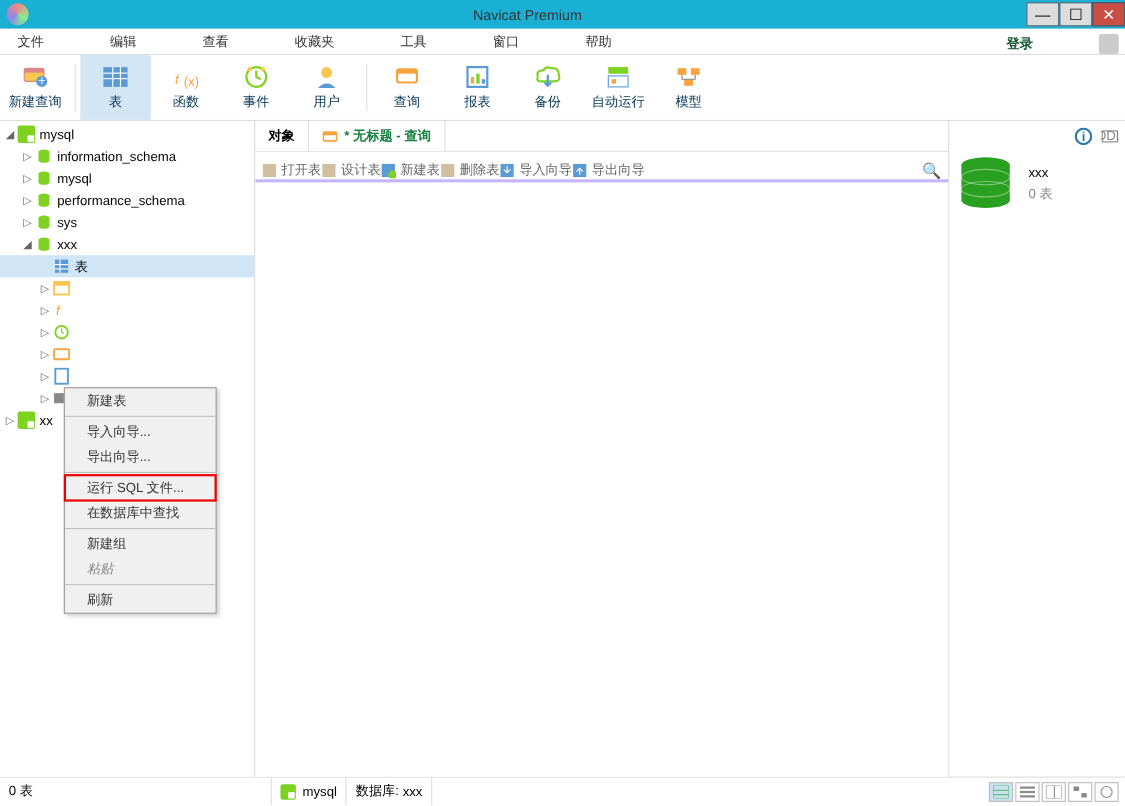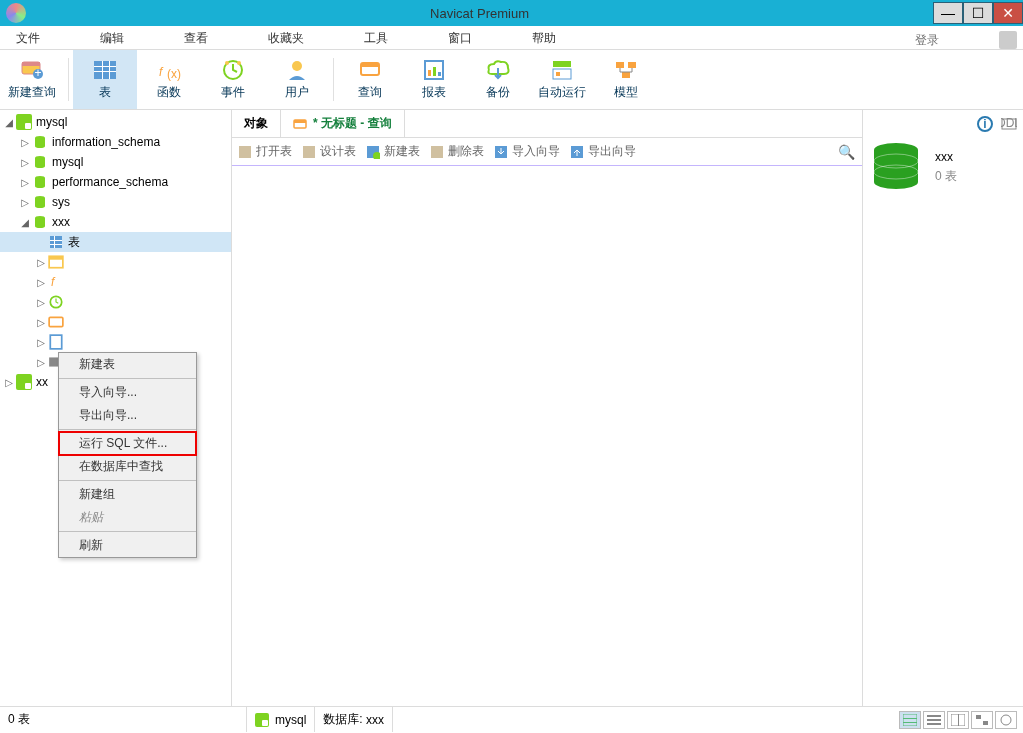--- a/index.html
+++ b/index.html
@@ -11,21 +11,21 @@
 .titlebar .title { flex: 1; text-align: center; font-size: 13px; color: #333; }
 .titlebar .winbtns { display: flex; }
 .titlebar .winbtn { width: 30px; height: 22px; border: 1px solid #2a6077; display: flex; align-items: center; justify-content: center; font-size: 14px; cursor: pointer; }
 .titlebar .winbtn.min, .titlebar .winbtn.max { background: #dcdcdc; }
 .titlebar .winbtn.close { background: #c94f44; color: #fff; }
 
 
 .menubar { height: 24px; background: #fff; display: flex; align-items: flex-end; padding: 0 6px; border-bottom: 1px solid #dcdcdc; gap: 40px; }
 .menubar .mitem { padding: 2px 10px; color: #333; cursor: pointer; }
 .menubar .spacer { flex: 1; }
-.menubar .login { color: #737373; padding-right: 20px; }
+.menubar .login { color: #14532d; padding-right: 20px; font-weight: bold; }
 .menubar .avatar { width: 18px; height: 18px; background: #ccc; border-radius: 2px; }
 
 
 .toolbar { height: 60px; display: flex; border-bottom: 1px solid #dcdcdc; }
 .tbtn { width: 64px; display: flex; flex-direction: column; align-items: center; justify-content: center; padding: 4px 2px; cursor: pointer; }
 .tbtn.sel { background: #d2e6f5; }
 .tbtn .ticon { width: 28px; height: 24px; display: flex; align-items: center; justify-content: center; }
 .tbtn .ticon svg { width: 28px; height: 24px; }
 .tbtn .tlabel { color: #043556; margin-top: 2px; }
 .tsep { width: 1px; background: #e0e0e0; margin: 8px 4px; }
@@ -50,21 +50,21 @@
 .ctxmenu .ci.disabled { color: #888; font-style: italic; }
 .ctxmenu .csep { height: 1px; background: #c0c0c0; margin: 2px 0; }
 .ctxmenu .ci.highlight { outline: 2px solid #e00; outline-offset: -1px; position: relative; }
 
 
 .center { flex: 1; display: flex; flex-direction: column; border-right: 1px solid #dcdcdc; }
 .tabbar { height: 28px; display: flex; align-items: stretch; border-bottom: 1px solid #dcdcdc; font-weight: bold; }
 .maintab { padding: 0 12px; display: flex; align-items: center; border-right: 1px solid #dcdcdc; background: #fff; cursor: pointer; }
 .maintab.other { color: #15803d; }
 .tabicon { width: 14px; height: 14px; margin-right: 6px; }
-.subtoolbar { height: 28px; display: flex; align-items: center; gap: 10px; padding: 0 6px; border-bottom: 1px solid #c4b5fd; }
+.subtoolbar { height: 28px; display: flex; align-items: flex-end; padding: 0 6px; border-bottom: 3px solid #c4b5fd; }
 .subtoolbar .sbtn { display: flex; align-items: center; gap: 4px; color: #666; cursor: pointer; }
 .subtoolbar .sbtn .sic { width: 14px; height: 14px; }
 .subtoolbar .spacer { flex: 1; }
 .content { flex: 1; background: #fff; }
 
 
 .rpanel { width: 160px; padding: 6px; display: flex; flex-direction: column; }
 .rpanel .rtop { display: flex; justify-content: flex-end; gap: 8px; margin-bottom: 10px; }
 .rpanel .rtop .ric { width: 16px; height: 16px; cursor: pointer; }
 .rpanel .rbody { display: flex; align-items: center; gap: 12px; }

